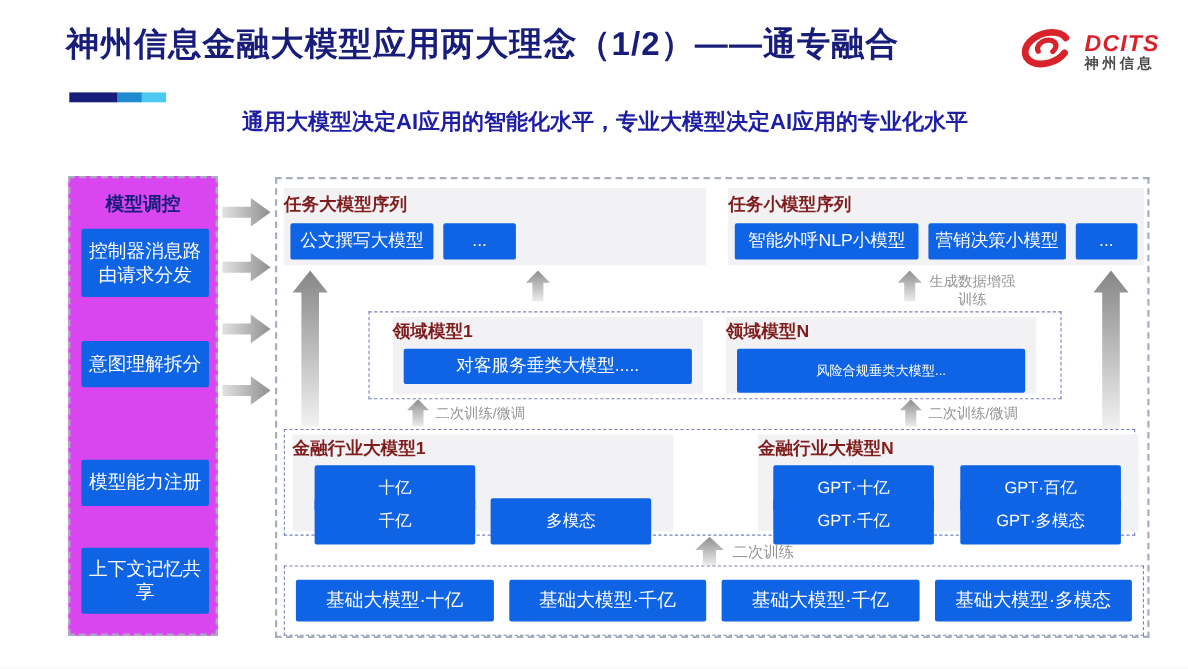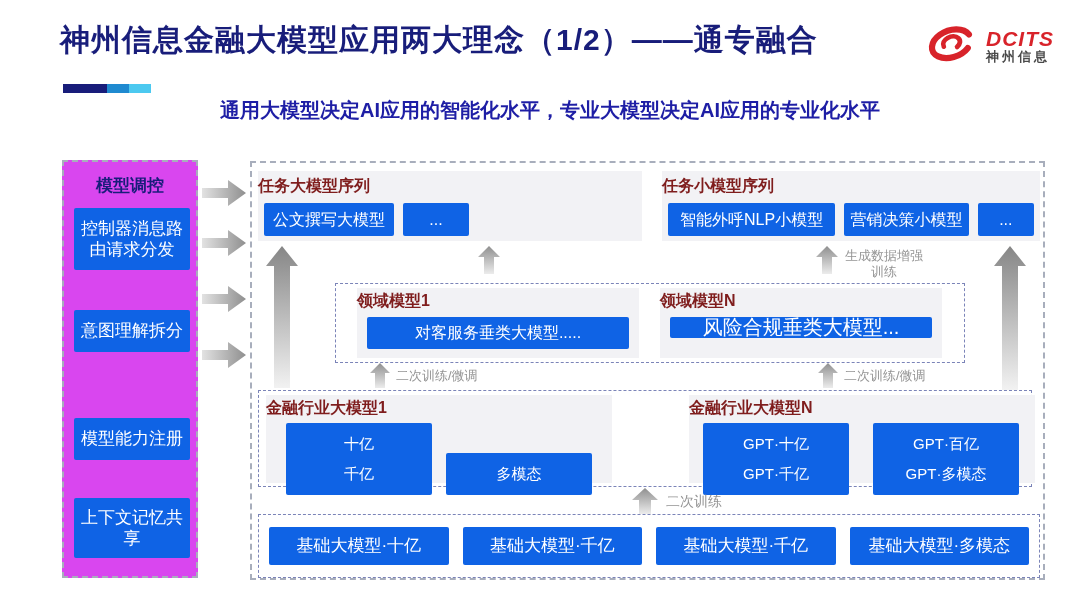--- a/index.html
+++ b/index.html
@@ -184,21 +184,21 @@
     <polygon points="16,0 32,20 24,20 24,144 8,144 8,20 0,20" fill="url(#tar)"></polygon>
   </svg>
 
   <div class="abs dash-blue" style="left:335px;top:283px;width:630px;height:80px;background:#ffffff;">
     <div class="abs panel" style="left:21px;top:4px;width:282px;height:70px;">
       <div class="panel-title" style="margin-top:3px;">领域模型1</div>
       <div class="chip" style="margin:5px 10px 0;height:32px;font-size:16px;">对客服务垂类大模型.....</div>
     </div>
     <div class="abs panel" style="left:324px;top:4px;width:282px;height:70px;">
       <div class="panel-title" style="margin-top:3px;">领域模型N</div>
-      <div class="chip" style="margin:5px 10px 0;height:21px;font-size:20px;">风险合规垂类大模型...</div>
+      <div class="chip" style="margin:5px 10px 0;height:40px;font-size:12px;">风险合规垂类大模型...</div>
     </div>
   </div>
 
   <svg class="abs" style="left:370px;top:363px;" width="20" height="25">
     <defs>
         <linearGradient id="au3" x1="0" y1="0" x2="0" y2="1">
           <stop offset="0" stop-color="#8f8f8f"></stop>
           <stop offset="1" stop-color="#ececec"></stop>
         </linearGradient>
       </defs>

